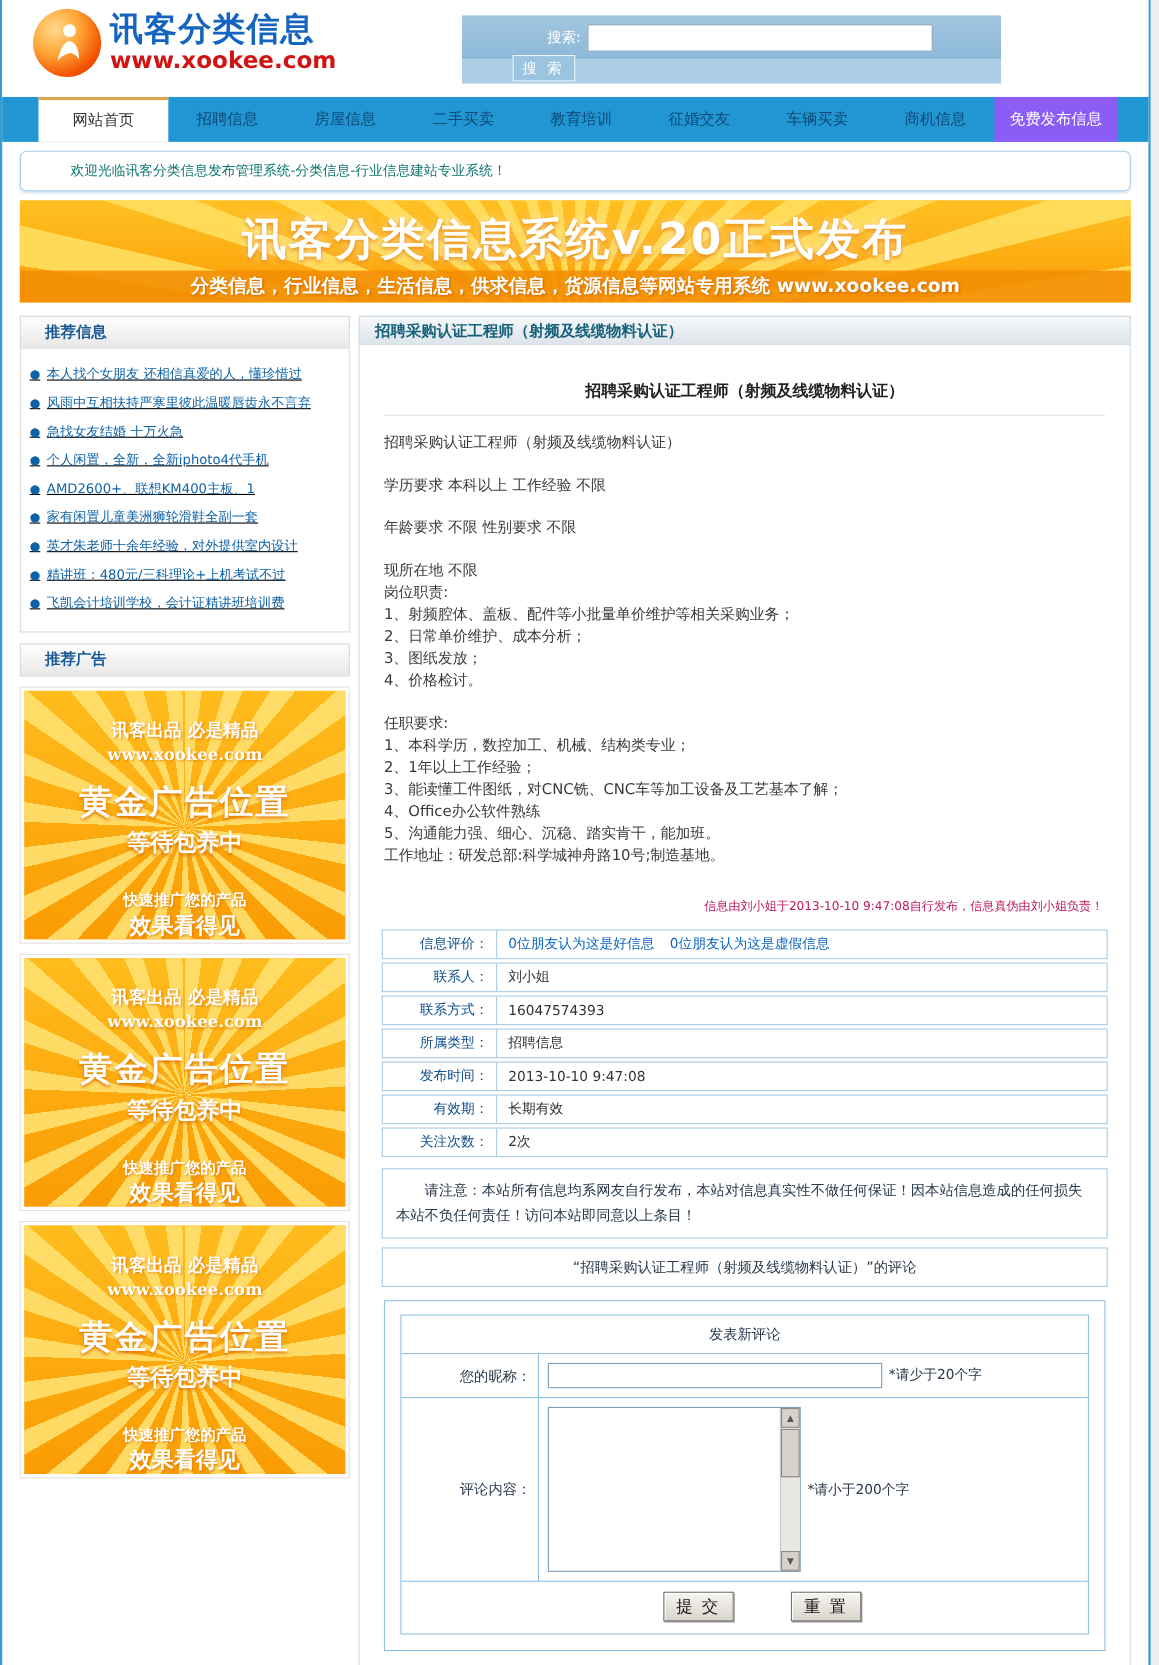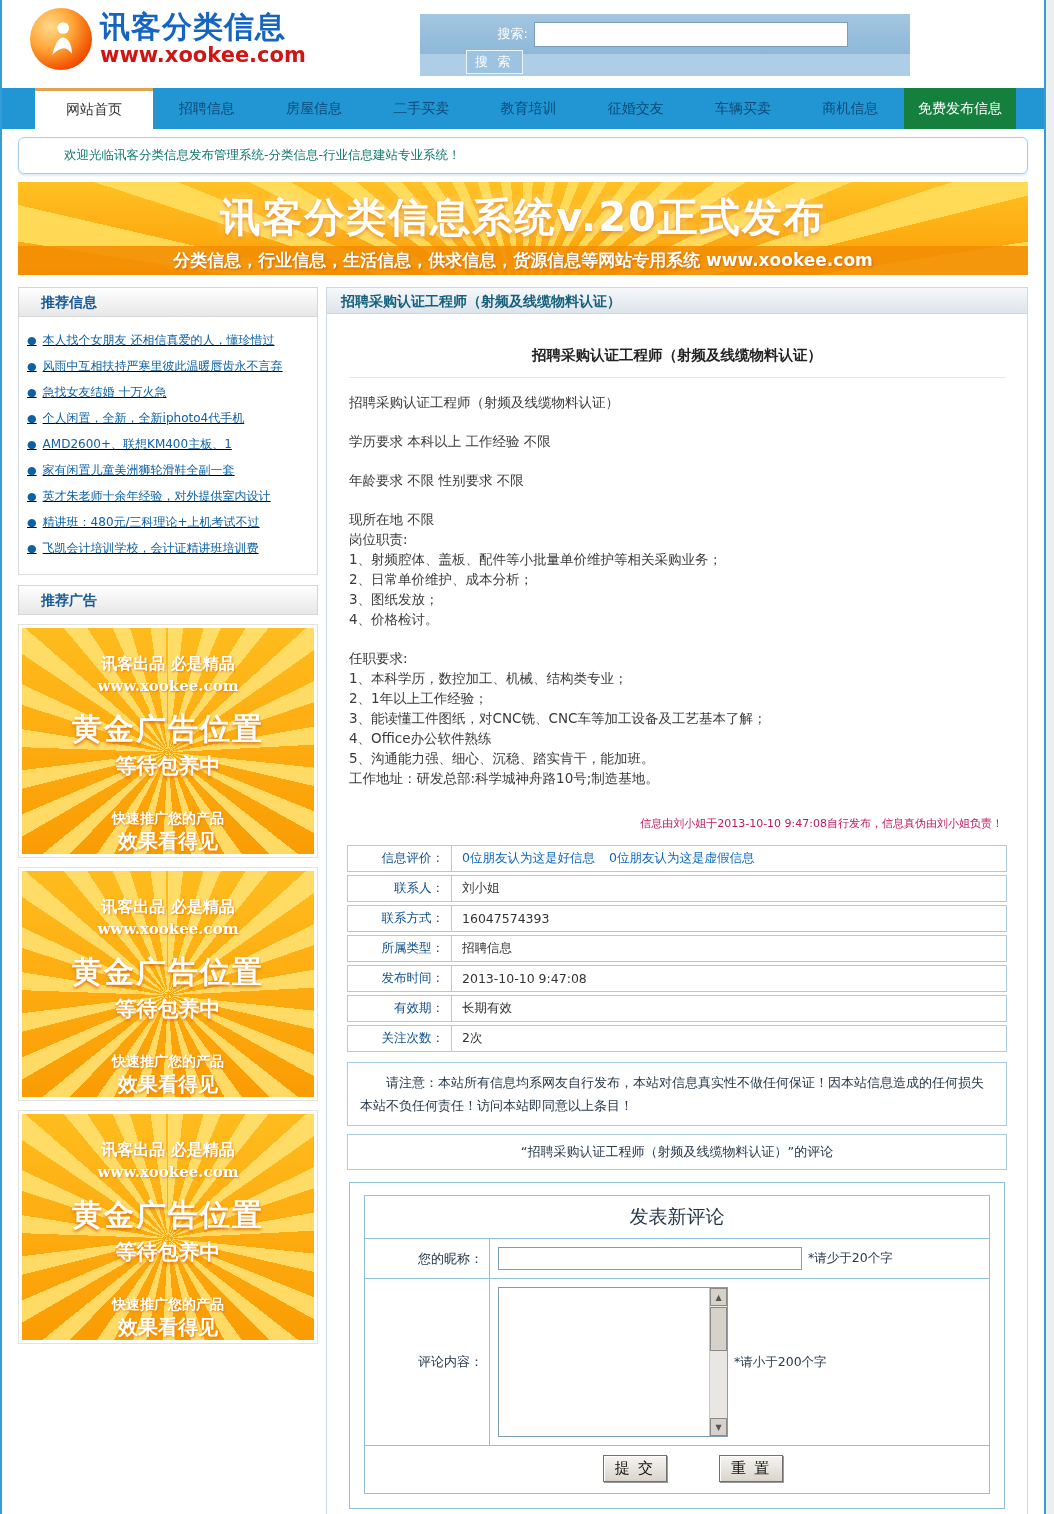--- a/index.html
+++ b/index.html
@@ -17,21 +17,21 @@
   .search-top{height:40px;background:linear-gradient(#a3c6e0,#8db8d8);display:flex;align-items:center;justify-content:flex-end;padding-right:62px;}
   .search-label{color:#fff;font-size:13px;margin-right:6px;}
   .search-input{width:308px;height:21px;border:1px solid #7f9db9;background:#fff;}
   .search-bottom{height:22px;background:#aecde6;position:relative;}
   .search-btn{position:absolute;left:46px;top:-4px;background:#9cc3e0;border:1px solid #e9f3fb;color:#fff;font-size:13px;padding:2px 8px;letter-spacing:3px;cursor:pointer;}
 
   
   .nav{height:41px;background:#2296d3;display:flex;align-items:stretch;}
   .nav-item{flex:1;display:flex;align-items:center;justify-content:center;font-size:14px;color:#0d4a77;cursor:pointer;}
   .nav-item.active{flex:0 0 118px;background:#fff;color:#333;border-top:3px solid #dfa452;margin-left:33px;}
-  .nav-item.highlight{flex:0 0 112px;background:#15803d;color:#fff;margin-right:28px;}
+  .nav-item.highlight{flex:0 0 112px;background:#8b5cf6;color:#fff;margin-right:28px;}
 
   
   .welcome{margin:8px 16px 6px;border:1px solid #a6cdec;border-radius:6px;padding:9px 10px 9px 45px;color:#0f766e;font-size:12.5px;box-shadow:0 2px 2px rgba(160,200,230,.35);}
 
   
   .banner{margin:8px 16px 12px;height:93px;position:relative;overflow:hidden;
     background:repeating-conic-gradient(from 0deg at 50% 150%, rgba(255,220,90,.95) 0 4deg, rgba(255,176,4,0) 4deg 9deg),linear-gradient(#ffc123,#fb9d05);}
   .banner-title{position:absolute;top:8px;width:100%;text-align:center;color:#fff;font-size:40px;font-weight:bold;letter-spacing:2px;text-shadow:0 2px 4px rgba(230,130,0,.9),0 0 10px rgba(255,255,255,.6);}
   .banner-sub{position:absolute;bottom:0;width:100%;height:29px;line-height:29px;background:rgba(243,141,2,.88);color:#fff;font-weight:bold;font-size:17px;text-align:center;text-shadow:1px 1px 2px rgba(200,100,0,.9);}
 
@@ -69,21 +69,21 @@
   .itable-row{display:flex;border:1px solid #a9cbe4;margin-bottom:3px;min-height:25px;background:#fff;}
   .itable-label{flex:0 0 96px;border-right:1px solid #a9cbe4;display:flex;align-items:center;justify-content:flex-end;padding-right:7px;color:#11508e;font-size:12.5px;}
   .itable-value{display:flex;align-items:center;padding-left:10px;font-size:12.5px;color:#333;gap:14px;}
   .itable-link{color:#0a65c0;cursor:pointer;}
 
   .notice{border:1px solid #a9cbe4;padding:8px 12px;font-size:13px;color:#27384a;line-height:23px;text-indent:2em;margin:0 2px;}
   .cmt-heading{border:1px solid #a9cbe4;margin:8px 2px 0;text-align:center;padding:8px 4px;font-size:13px;color:#27384a;}
 
   .cmt-outer{border:1px solid #8fc0e0;margin:12px 4px 6px;padding:12px 14px 14px;}
   .cmt-form{border:1px solid #8fc0e0;}
-  .cmt-form-title{text-align:center;padding:8px 0;border-bottom:1px solid #8fc0e0;font-size:19px;color:#27384a;}
+  .cmt-form-title{text-align:center;padding:8px 0;border-bottom:1px solid #8fc0e0;font-size:13px;color:#27384a;}
   .cmt-row{display:flex;border-bottom:1px solid #8fc0e0;}
   .cmt-row:last-child{border-bottom:none;}
   .cmt-label{flex:0 0 118px;border-right:1px solid #8fc0e0;display:flex;align-items:center;justify-content:flex-end;padding-right:6px;color:#27384a;font-size:13px;}
   .cmt-field{flex:1;display:flex;align-items:center;padding:8px 8px;gap:6px;}
   .nick-input{width:298px;height:19px;border:1px solid #7f9db9;background:#fff;}
   .hint{color:#27384a;font-size:12.5px;}
   .ta-box{width:228px;height:148px;border:1px solid #7f9db9;background:#fff;display:flex;}
   .ta-area{flex:1;}
   .ta-scroll{width:17px;background:#e9e7e3;border-left:1px solid #c9c7c3;display:flex;flex-direction:column;}
   .ta-arrow{height:16px;background:#d6d2ca;border:1px solid #8a8a8a;font-size:8px;color:#555;display:flex;align-items:center;justify-content:center;cursor:pointer;}

